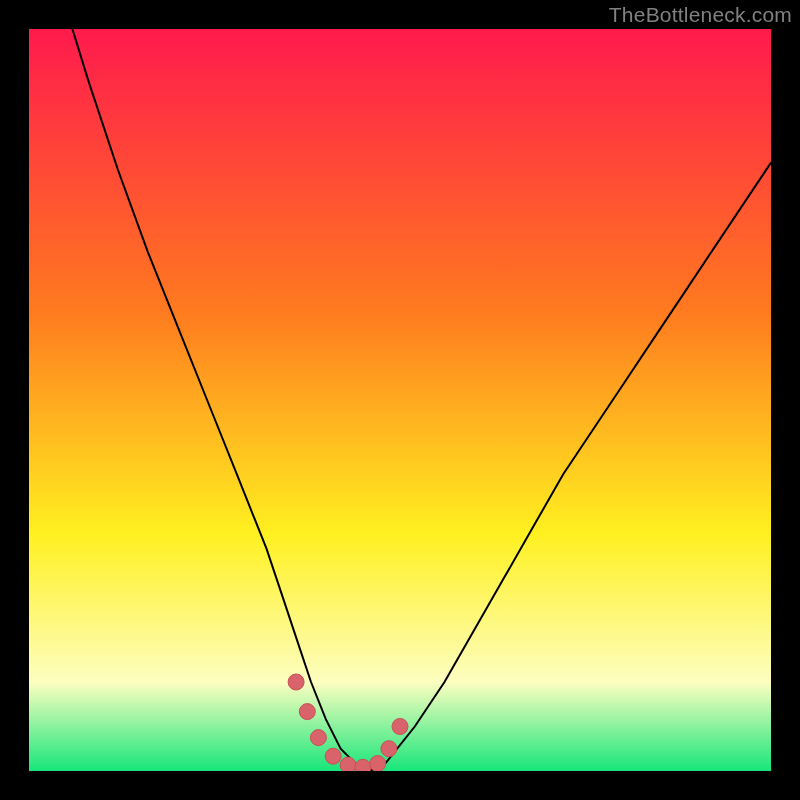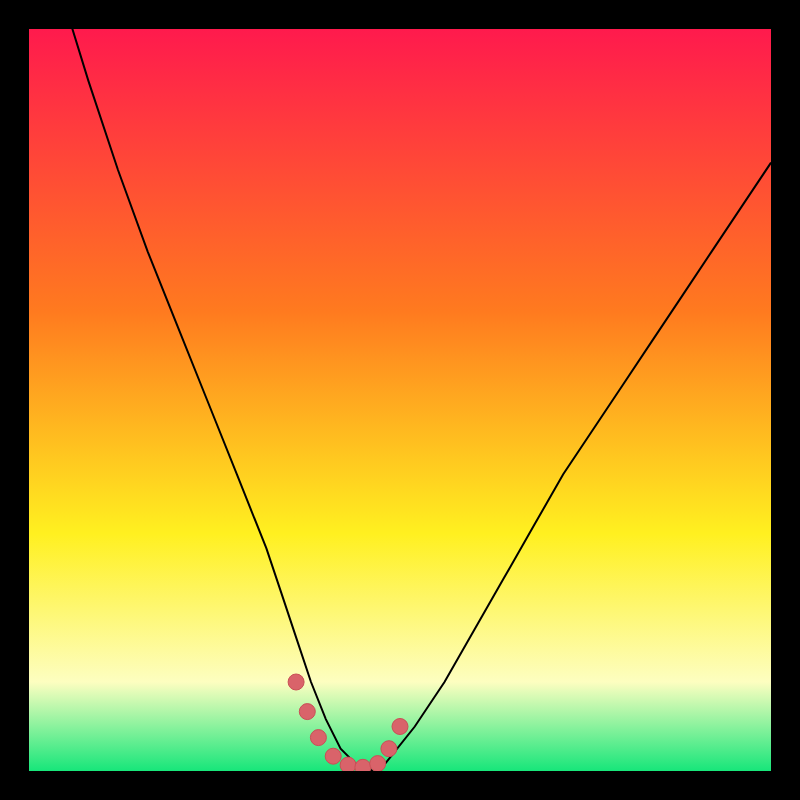--- a/index.html
+++ b/index.html
@@ -62,14 +62,15 @@
           <circle cx="304.2" cy="727.2" r="8" fill="#d9636a" stroke="#c94f56" stroke-width="1"></circle>
           <circle cx="319.1" cy="736.1" r="8" fill="#d9636a" stroke="#c94f56" stroke-width="1"></circle>
           <circle cx="333.9" cy="738.3" r="8" fill="#d9636a" stroke="#c94f56" stroke-width="1"></circle>
           <circle cx="348.7" cy="734.6" r="8" fill="#d9636a" stroke="#c94f56" stroke-width="1"></circle>
           <circle cx="359.9" cy="719.7" r="8" fill="#d9636a" stroke="#c94f56" stroke-width="1"></circle>
           <circle cx="371.0" cy="697.5" r="8" fill="#d9636a" stroke="#c94f56" stroke-width="1"></circle>
         </g>
     </svg>
   </div>
 
+  <div class="watermark">TheBottleneck.com</div>
 
 </div>
 
 </body></html>

